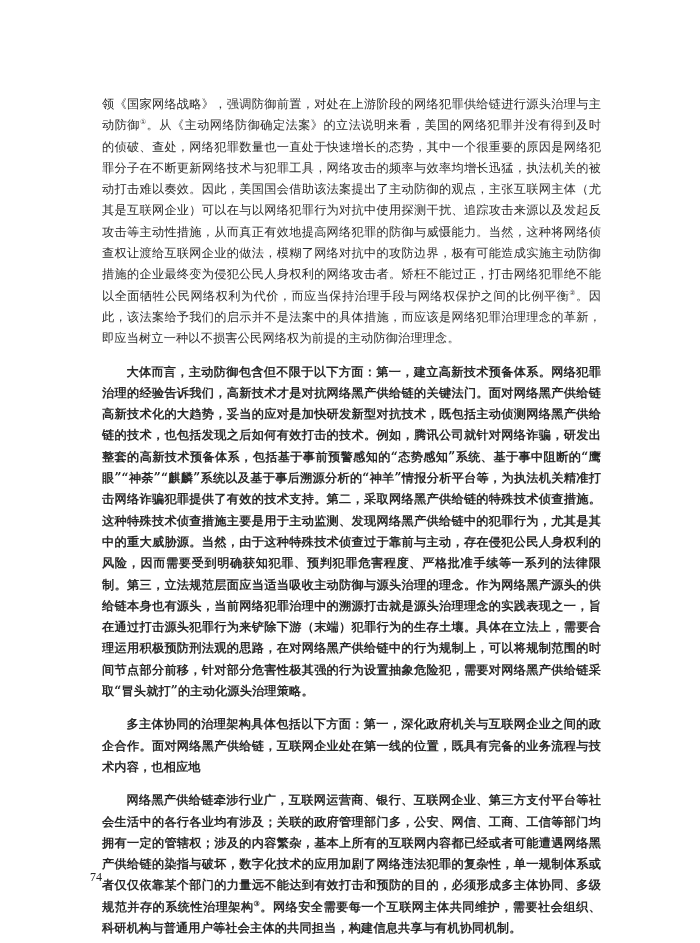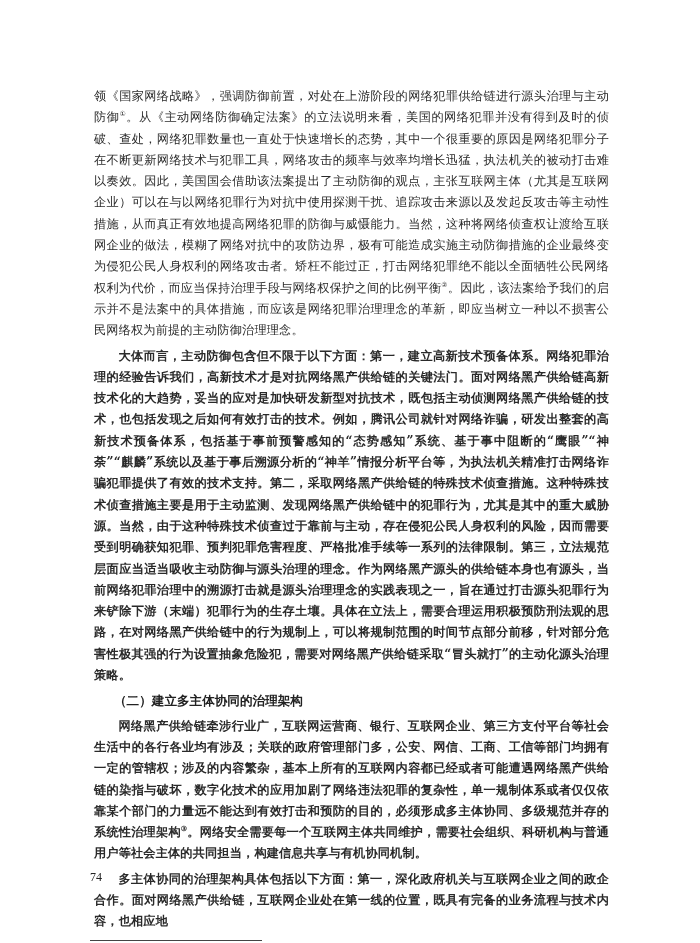--- a/index.html
+++ b/index.html
@@ -3,21 +3,21 @@
 <meta charset="utf-8">
 <style>
   html, body { margin: 0; padding: 0; background: #ffffff; }
   body { width: 700px; height: 943px; position: relative; overflow: hidden; color: #2a2a2a; }
   .page { position: absolute; left: 90px; top: 82px; width: 523px; }
   .para {
     font-family: "DejaVu Serif", "Liberation Serif", serif;
     font-size: 12.2px;
     line-height: 21.3px;
     text-align: justify;
-    margin: 4px;
+    margin: 12px;
     letter-spacing: 0.15px;
   }
   .indent { text-indent: 2em; font-weight: bold; }
   .heading {
     font-family: "DejaVu Sans", "Liberation Sans", sans-serif;
     font-size: 12.6px;
     line-height: 21.3px;
     font-weight: bold;
     margin: 0;
     padding-left: 24px;
@@ -40,25 +40,24 @@
   }
 </style>
 </head>
 <body>
 
 <div class="page">
   <p class="para"><span>领《国家网络战略》，强调防御前置，对处在上游阶段的网络犯罪供给链进行源头治理与主动防御</span><sup>①</sup><span>。从《主动网络防御确定法案》的立法说明来看，美国的网络犯罪并没有得到及时的侦破、查处，网络犯罪数量也一直处于快速增长的态势，其中一个很重要的原因是网络犯罪分子在不断更新网络技术与犯罪工具，网络攻击的频率与效率均增长迅猛，执法机关的被动打击难以奏效。因此，美国国会借助该法案提出了主动防御的观点，主张互联网主体（尤其是互联网企业）可以在与以网络犯罪行为对抗中使用探测干扰、追踪攻击来源以及发起反攻击等主动性措施，从而真正有效地提高网络犯罪的防御与威慑能力。当然，这种将网络侦查权让渡给互联网企业的做法，模糊了网络对抗中的攻防边界，极有可能造成实施主动防御措施的企业最终变为侵犯公民人身权利的网络攻击者。矫枉不能过正，打击网络犯罪绝不能以全面牺牲公民网络权利为代价，而应当保持治理手段与网络权保护之间的比例平衡</span><sup>②</sup><span>。因此，该法案给予我们的启示并不是法案中的具体措施，而应该是网络犯罪治理理念的革新，即应当树立一种以不损害公民网络权为前提的主动防御治理理念。</span></p>
 
   <p class="para indent">大体而言，主动防御包含但不限于以下方面：第一，建立高新技术预备体系。网络犯罪治理的经验告诉我们，高新技术才是对抗网络黑产供给链的关键法门。面对网络黑产供给链高新技术化的大趋势，妥当的应对是加快研发新型对抗技术，既包括主动侦测网络黑产供给链的技术，也包括发现之后如何有效打击的技术。例如，腾讯公司就针对网络诈骗，研发出整套的高新技术预备体系，包括基于事前预警感知的“态势感知”系统、基于事中阻断的“鹰眼”“神荼”“麒麟”系统以及基于事后溯源分析的“神羊”情报分析平台等，为执法机关精准打击网络诈骗犯罪提供了有效的技术支持。第二，采取网络黑产供给链的特殊技术侦查措施。这种特殊技术侦查措施主要是用于主动监测、发现网络黑产供给链中的犯罪行为，尤其是其中的重大威胁源。当然，由于这种特殊技术侦查过于靠前与主动，存在侵犯公民人身权利的风险，因而需要受到明确获知犯罪、预判犯罪危害程度、严格批准手续等一系列的法律限制。第三，立法规范层面应当适当吸收主动防御与源头治理的理念。作为网络黑产源头的供给链本身也有源头，当前网络犯罪治理中的溯源打击就是源头治理理念的实践表现之一，旨在通过打击源头犯罪行为来铲除下游（末端）犯罪行为的生存土壤。具体在立法上，需要合理运用积极预防刑法观的思路，在对网络黑产供给链中的行为规制上，可以将规制范围的时间节点部分前移，针对部分危害性极其强的行为设置抽象危险犯，需要对网络黑产供给链采取“冒头就打”的主动化源头治理策略。</p>
 
-  <p class="heading">（二）建立多主体协同的治理架构</p>
+
+  <p class="para indent">多主体协同的治理架构具体包括以下方面：第一，深化政府机关与互联网企业之间的政企合作。面对网络黑产供给链，互联网企业处在第一线的位置，既具有完备的业务流程与技术内容，也相应地</p>
 
   <p class="para indent"><span>网络黑产供给链牵涉行业广，互联网运营商、银行、互联网企业、第三方支付平台等社会生活中的各行各业均有涉及；关联的政府管理部门多，公安、网信、工商、工信等部门均拥有一定的管辖权；涉及的内容繁杂，基本上所有的互联网内容都已经或者可能遭遇网络黑产供给链的染指与破坏，数字化技术的应用加剧了网络违法犯罪的复杂性，单一规制体系或者仅仅依靠某个部门的力量远不能达到有效打击和预防的目的，必须形成多主体协同、多级规范并存的系统性治理架构</span><sup>③</sup><span>。网络安全需要每一个互联网主体共同维护，需要社会组织、科研机构与普通用户等社会主体的共同担当，构建信息共享与有机协同机制。</span></p>
-
-  <p class="para indent">多主体协同的治理架构具体包括以下方面：第一，深化政府机关与互联网企业之间的政企合作。面对网络黑产供给链，互联网企业处在第一线的位置，既具有完备的业务流程与技术内容，也相应地</p>
 
   <div class="fn-rule"></div>
 
   <p class="footnote">①李留英.美国网络威胁情报共享实践研究[J].信息安全研究，2020(10)：941-946.</p>
   <p class="footnote">③江溯.论网络犯罪治理的公私合作模式[J].政治与法律，2020(8)：38-52.</p>
 </div>
 
 <div class="page-number">74</div>
 
 </body></html>

